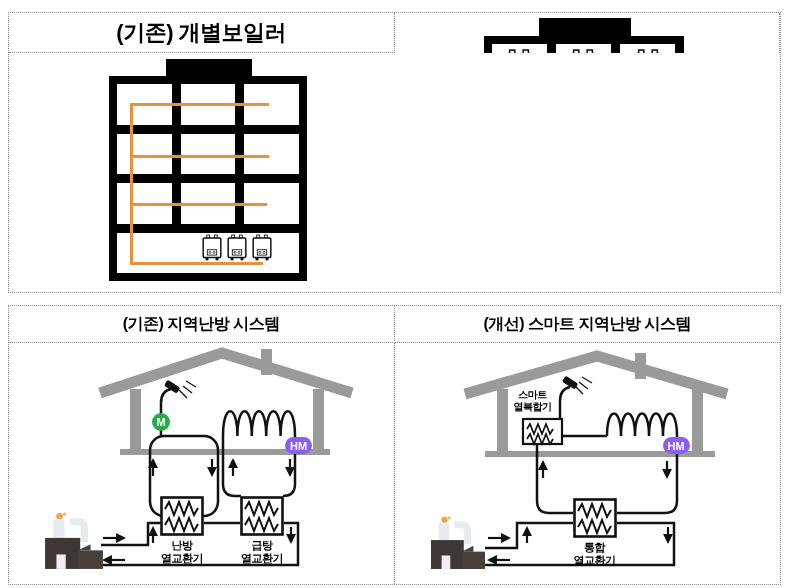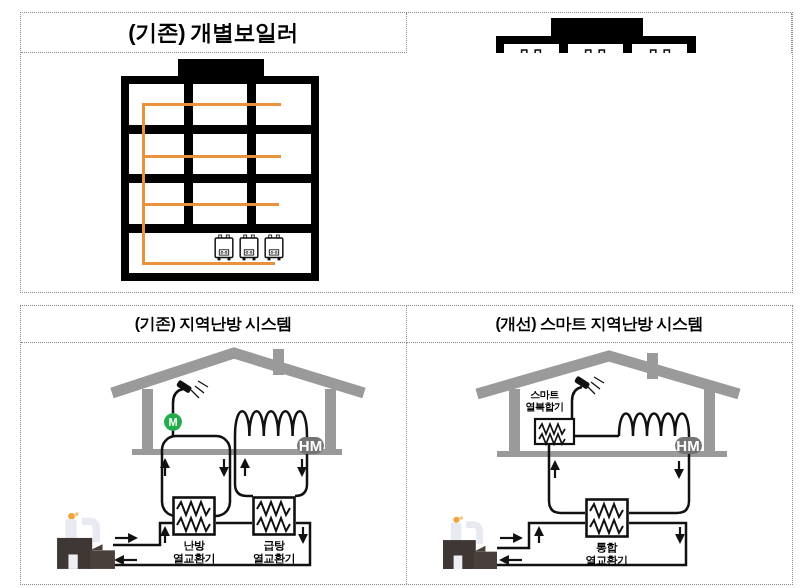--- a/index.html
+++ b/index.html
@@ -1,18 +1,18 @@
 <!DOCTYPE html>
 <html><head>
 <meta charset="utf-8">
 <style>
   html,body{margin:0;padding:0;background:#fff;}
   .stage{position:relative;width:800px;height:588px;background:#fff;
          font-family:"Liberation Sans","DejaVu Sans",sans-serif;overflow:hidden;}
-  .panel{position:absolute;left:20px;width:773px;display:grid;
+  .panel{position:absolute;left:8px;width:773px;display:grid;
          grid-template-columns:1fr 1fr;border:1px dotted #8a8a8a;box-sizing:border-box;}
   #panel-boilers{top:12px;height:281px;grid-template-rows:40px 1fr;}
   #panel-piping{top:305px;height:280px;grid-template-rows:37px 1fr;}
   .title-cell{display:flex;align-items:center;justify-content:center;
               font-weight:700;color:#000;border-bottom:1px dotted #8a8a8a;
               box-sizing:border-box;white-space:nowrap;letter-spacing:-0.5px;}
   #panel-boilers .title-cell{font-size:22px;}
   #panel-piping .title-cell{font-size:16px;}
   .left-col{border-right:1px dotted #8a8a8a;}
   .content-cell{position:relative;box-sizing:border-box;overflow:hidden;}
@@ -27,21 +27,21 @@
   .unit{background:#fff;display:flex;align-items:center;justify-content:center;}
   .basement{grid-column:1/4;background:#fff;position:relative;}
   .pipe{position:absolute;background:#E8923E;}
   .sm-boiler{position:absolute;top:158px;}
 
   
   .diagram-svg{position:absolute;left:0;top:0;}
   .badge{position:absolute;display:flex;align-items:center;justify-content:center;
          color:#fff;font-weight:700;}
   .badge.m{width:18px;height:18px;border-radius:50%;background:#22AC4A;font-size:11px;}
-  .badge.hm{width:27px;height:17px;border-radius:9px;background:#737373;font-size:15px;letter-spacing:0;text-align:center;}
+  .badge.hm{width:27px;height:17px;border-radius:9px;background:#8b5cf6;font-size:11px;letter-spacing:0;text-align:center;}
   .hx-label{position:absolute;width:62px;text-align:center;font-weight:700;
             font-size:11px;line-height:12.5px;color:#000;letter-spacing:-0.5px;}
   .unit-label{position:absolute;width:62px;text-align:center;font-weight:700;
             font-size:10px;line-height:12px;color:#000;letter-spacing:-0.5px;}
   .plant{position:absolute;}
   .defs-holder{position:absolute;width:0;height:0;overflow:hidden;}
 </style>
 </head>
 <body>
 

